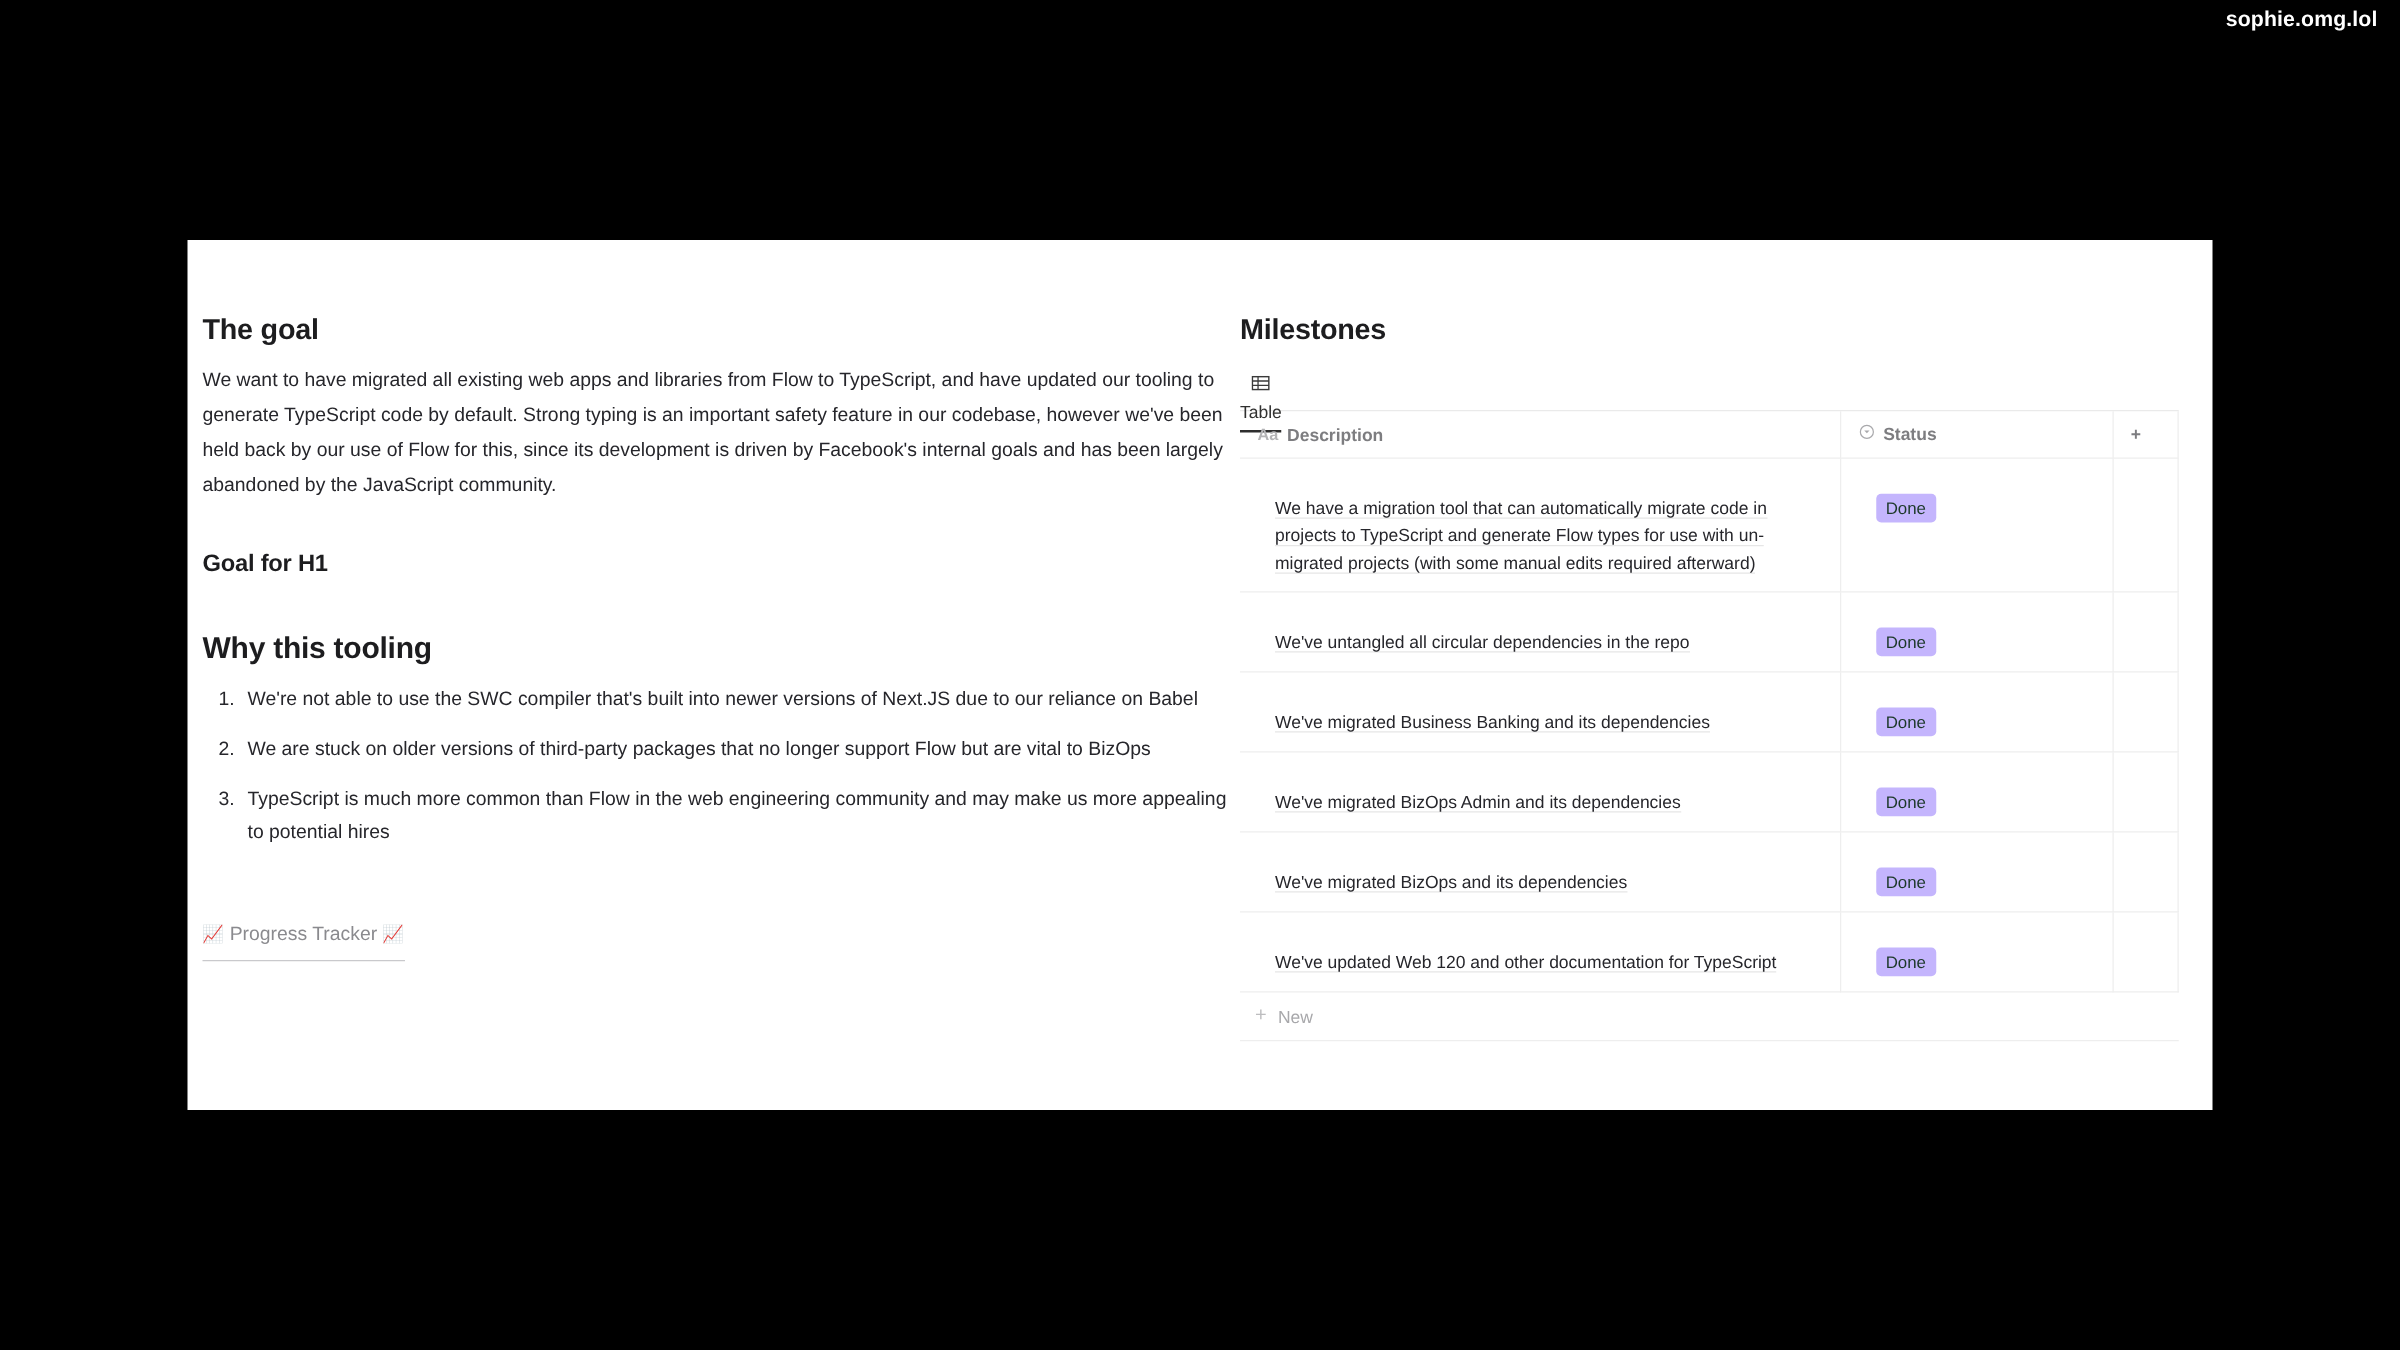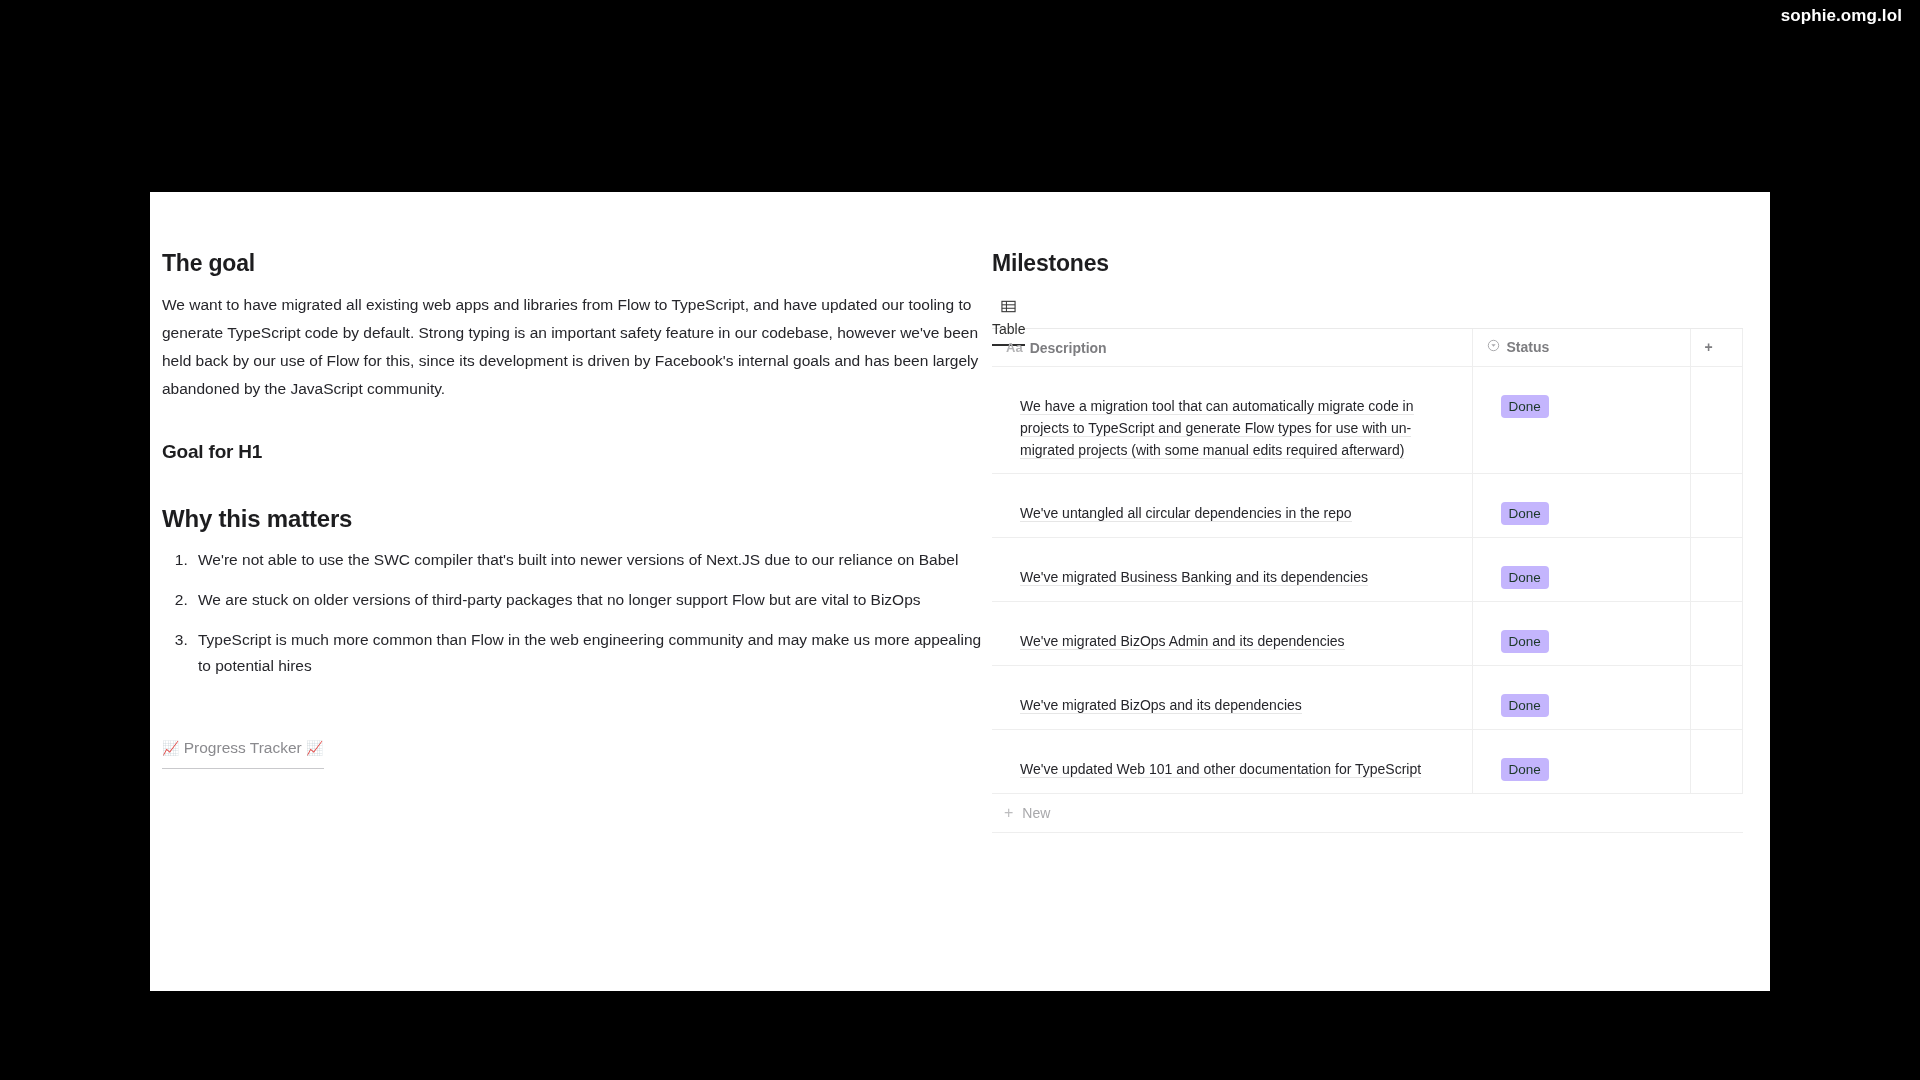--- a/index.html
+++ b/index.html
@@ -16,21 +16,21 @@
     top: 6px; right: 18px;
     color: #ffffff;
     font-size: 17px;
     font-weight: bold;
     letter-spacing: 0.1px;
   }
 
   #card {
     position: absolute;
     left: 150px; top: 192px;
-    width: 1620px; height: 799px;
+    width: 1620px; height: 696px;
     background: #ffffff;
     display: flex;
     flex-direction: row;
   }
 
   
   #doc {
     width: 880px;
     padding: 58px 0 0 6px;
     padding-left: 6px;
@@ -184,21 +184,21 @@
 
 <div id="card">
 
   <div id="doc">
     <div class="doc-inner">
       <h1 class="doc-h">The goal</h1>
       <p class="doc-p">We want to have migrated all existing web apps and libraries from Flow to TypeScript, and have updated our tooling to generate TypeScript code by default. Strong typing is an important safety feature in our codebase, however we've been held back by our use of Flow for this, since its development is driven by Facebook's internal goals and has been largely abandoned by the JavaScript community.</p>
 
       <h2 class="doc-h2">Goal for H1</h2>
 
-      <h2 class="doc-h2 big">Why this matters</h2>
+      <h2 class="doc-h2 big">Why this tooling</h2>
       <ol class="reasons">
         <li>We're not able to use the SWC compiler that's built into newer versions of Next.JS due to our reliance on Babel</li>
         <li>We are stuck on older versions of third-party packages that no longer support Flow but are vital to BizOps</li>
         <li>TypeScript is much more common than Flow in the web engineering community and may make us more appealing to potential hires</li>
       </ol>
 
       <div class="tracker-link">
         <span class="tracker-emoji">📈</span>
         <span>Progress Tracker</span>
         <span class="tracker-emoji">📈</span>
@@ -271,21 +271,21 @@
           <td class="desc-cell"><span>We've migrated BizOps Admin and its dependencies</span></td>
           <td class="status-cell"><span class="badge">Done</span></td>
           <td class="pad-cell"></td>
         </tr>
         <tr>
           <td class="desc-cell"><span>We've migrated BizOps and its dependencies</span></td>
           <td class="status-cell"><span class="badge">Done</span></td>
           <td class="pad-cell"></td>
         </tr>
         <tr>
-          <td class="desc-cell"><span>We've updated Web 101 and other documentation for TypeScript</span></td>
+          <td class="desc-cell"><span>We've updated Web 120 and other documentation for TypeScript</span></td>
           <td class="status-cell"><span class="badge">Done</span></td>
           <td class="pad-cell"></td>
         </tr>
       </tbody>
     </table>
 
     <div class="newrow">
       <span class="pl">+</span>
       <span>New</span>
     </div>

